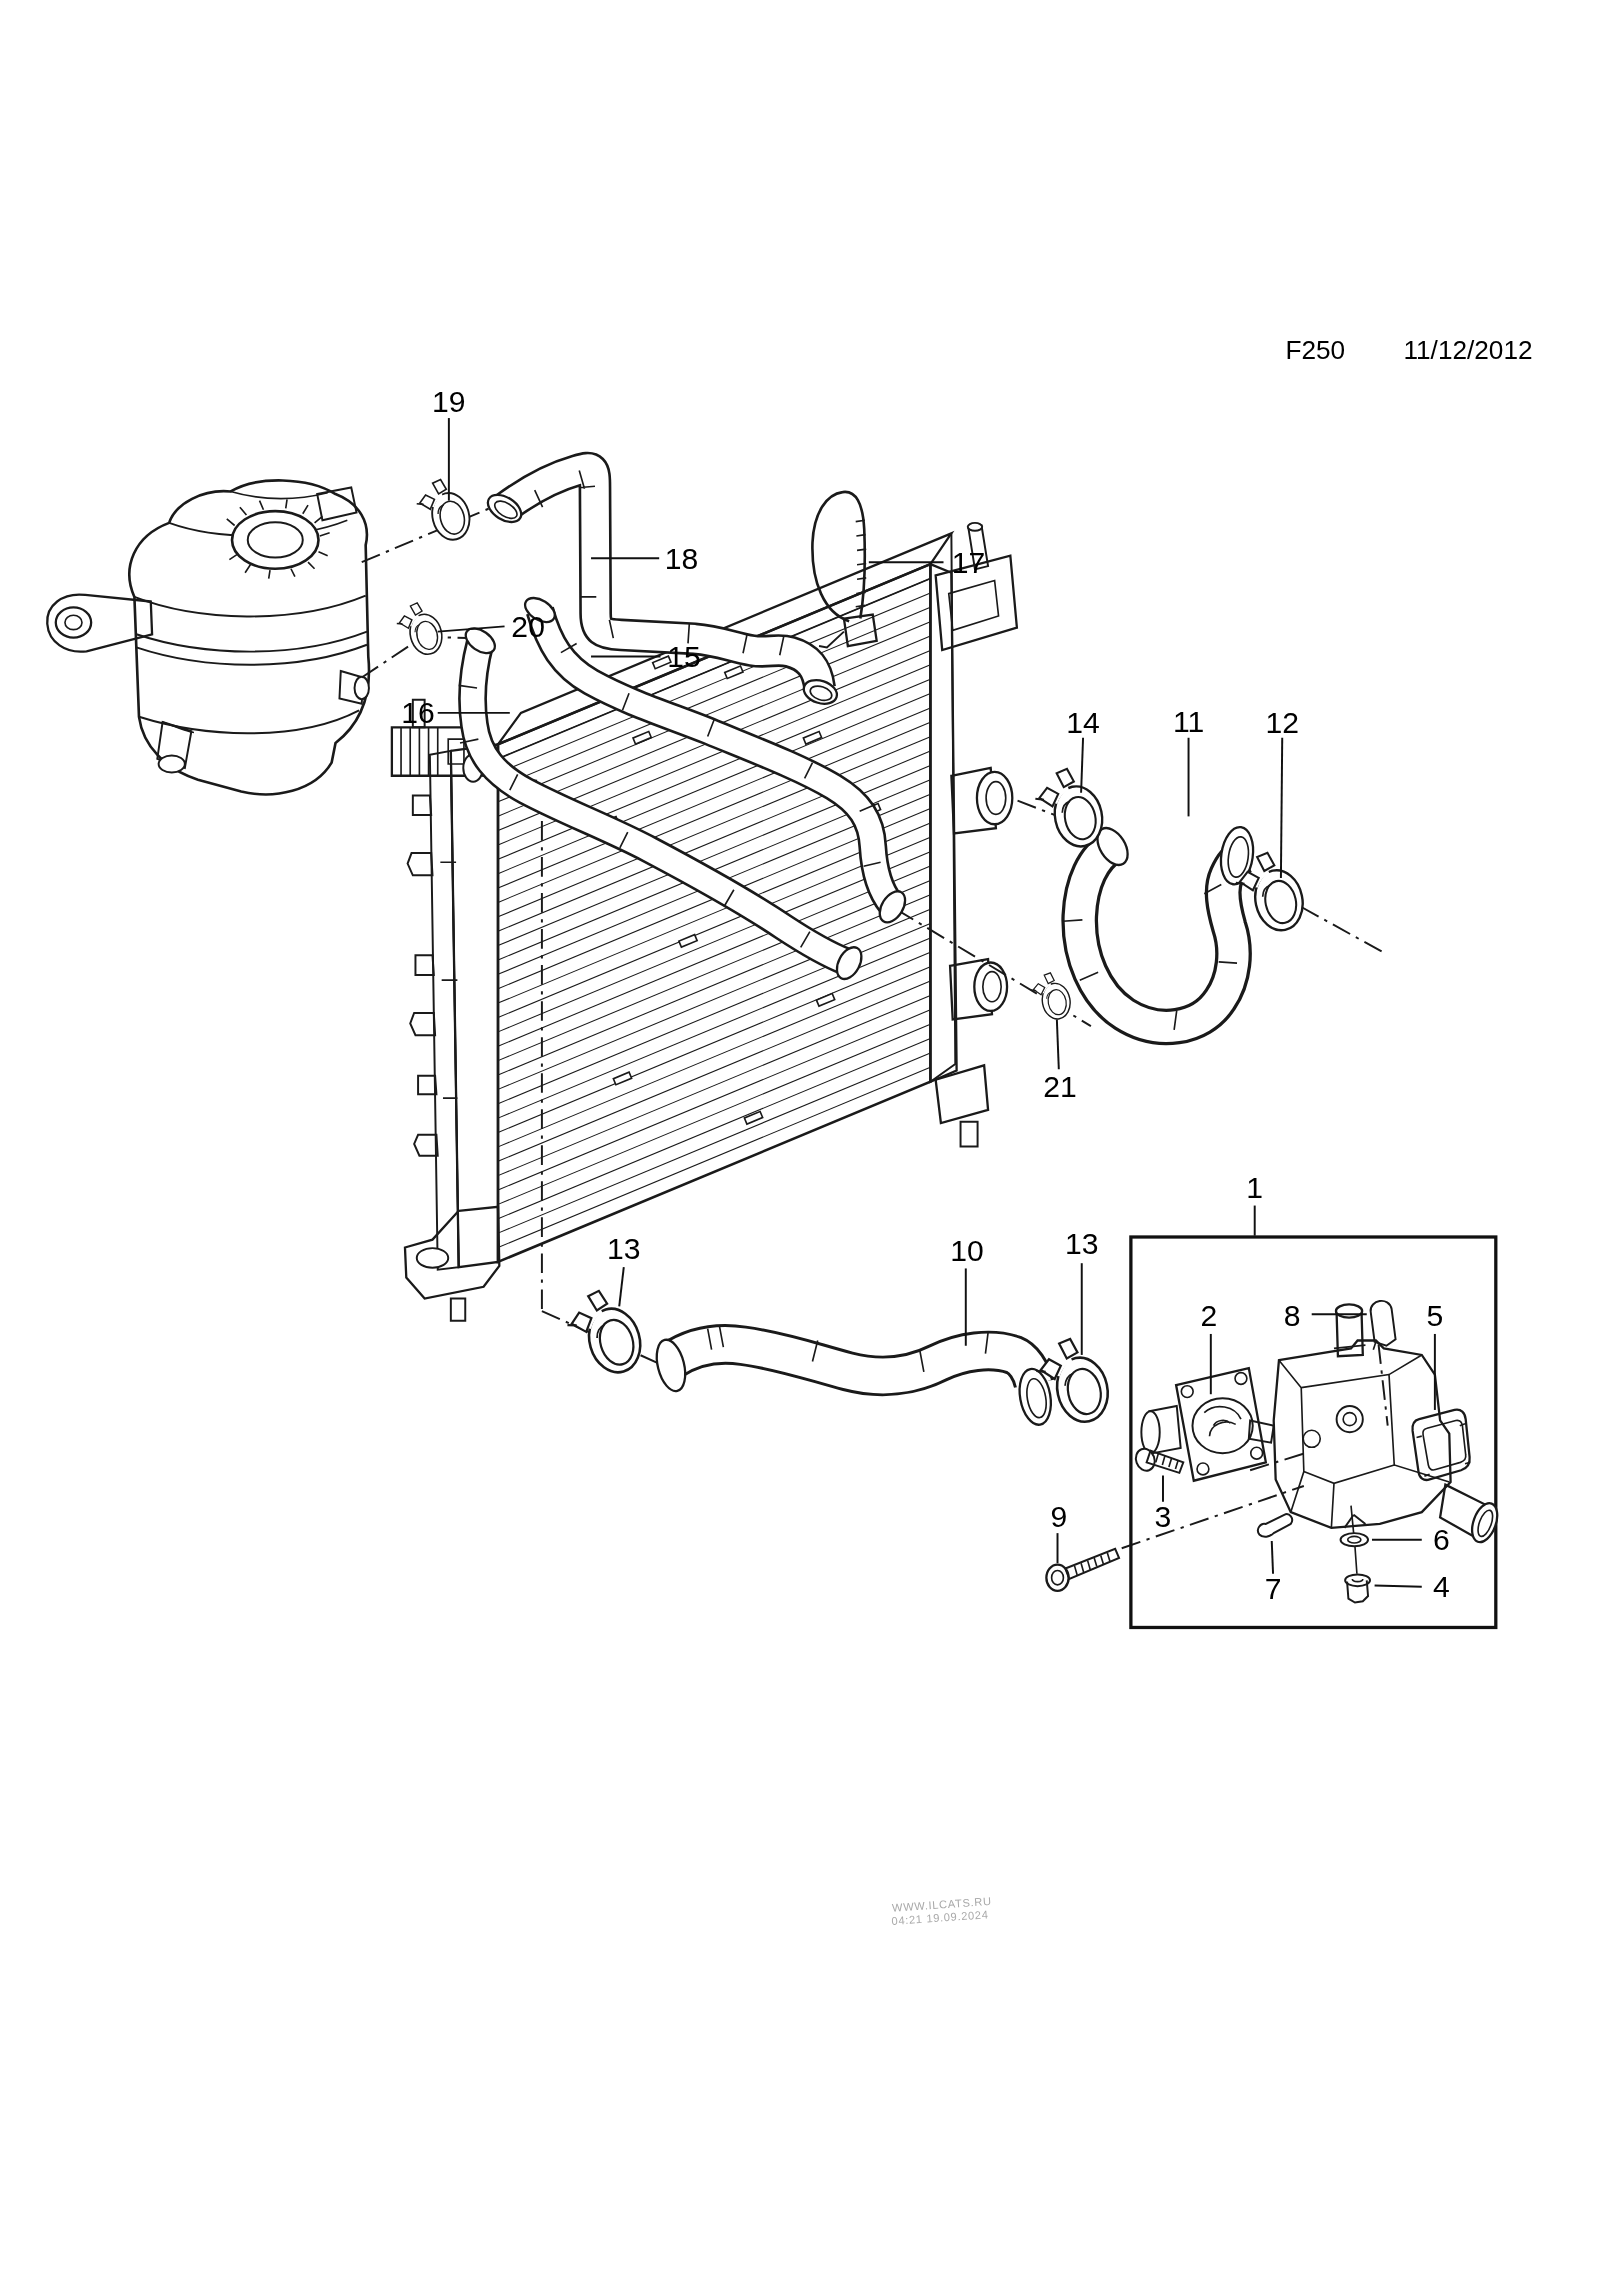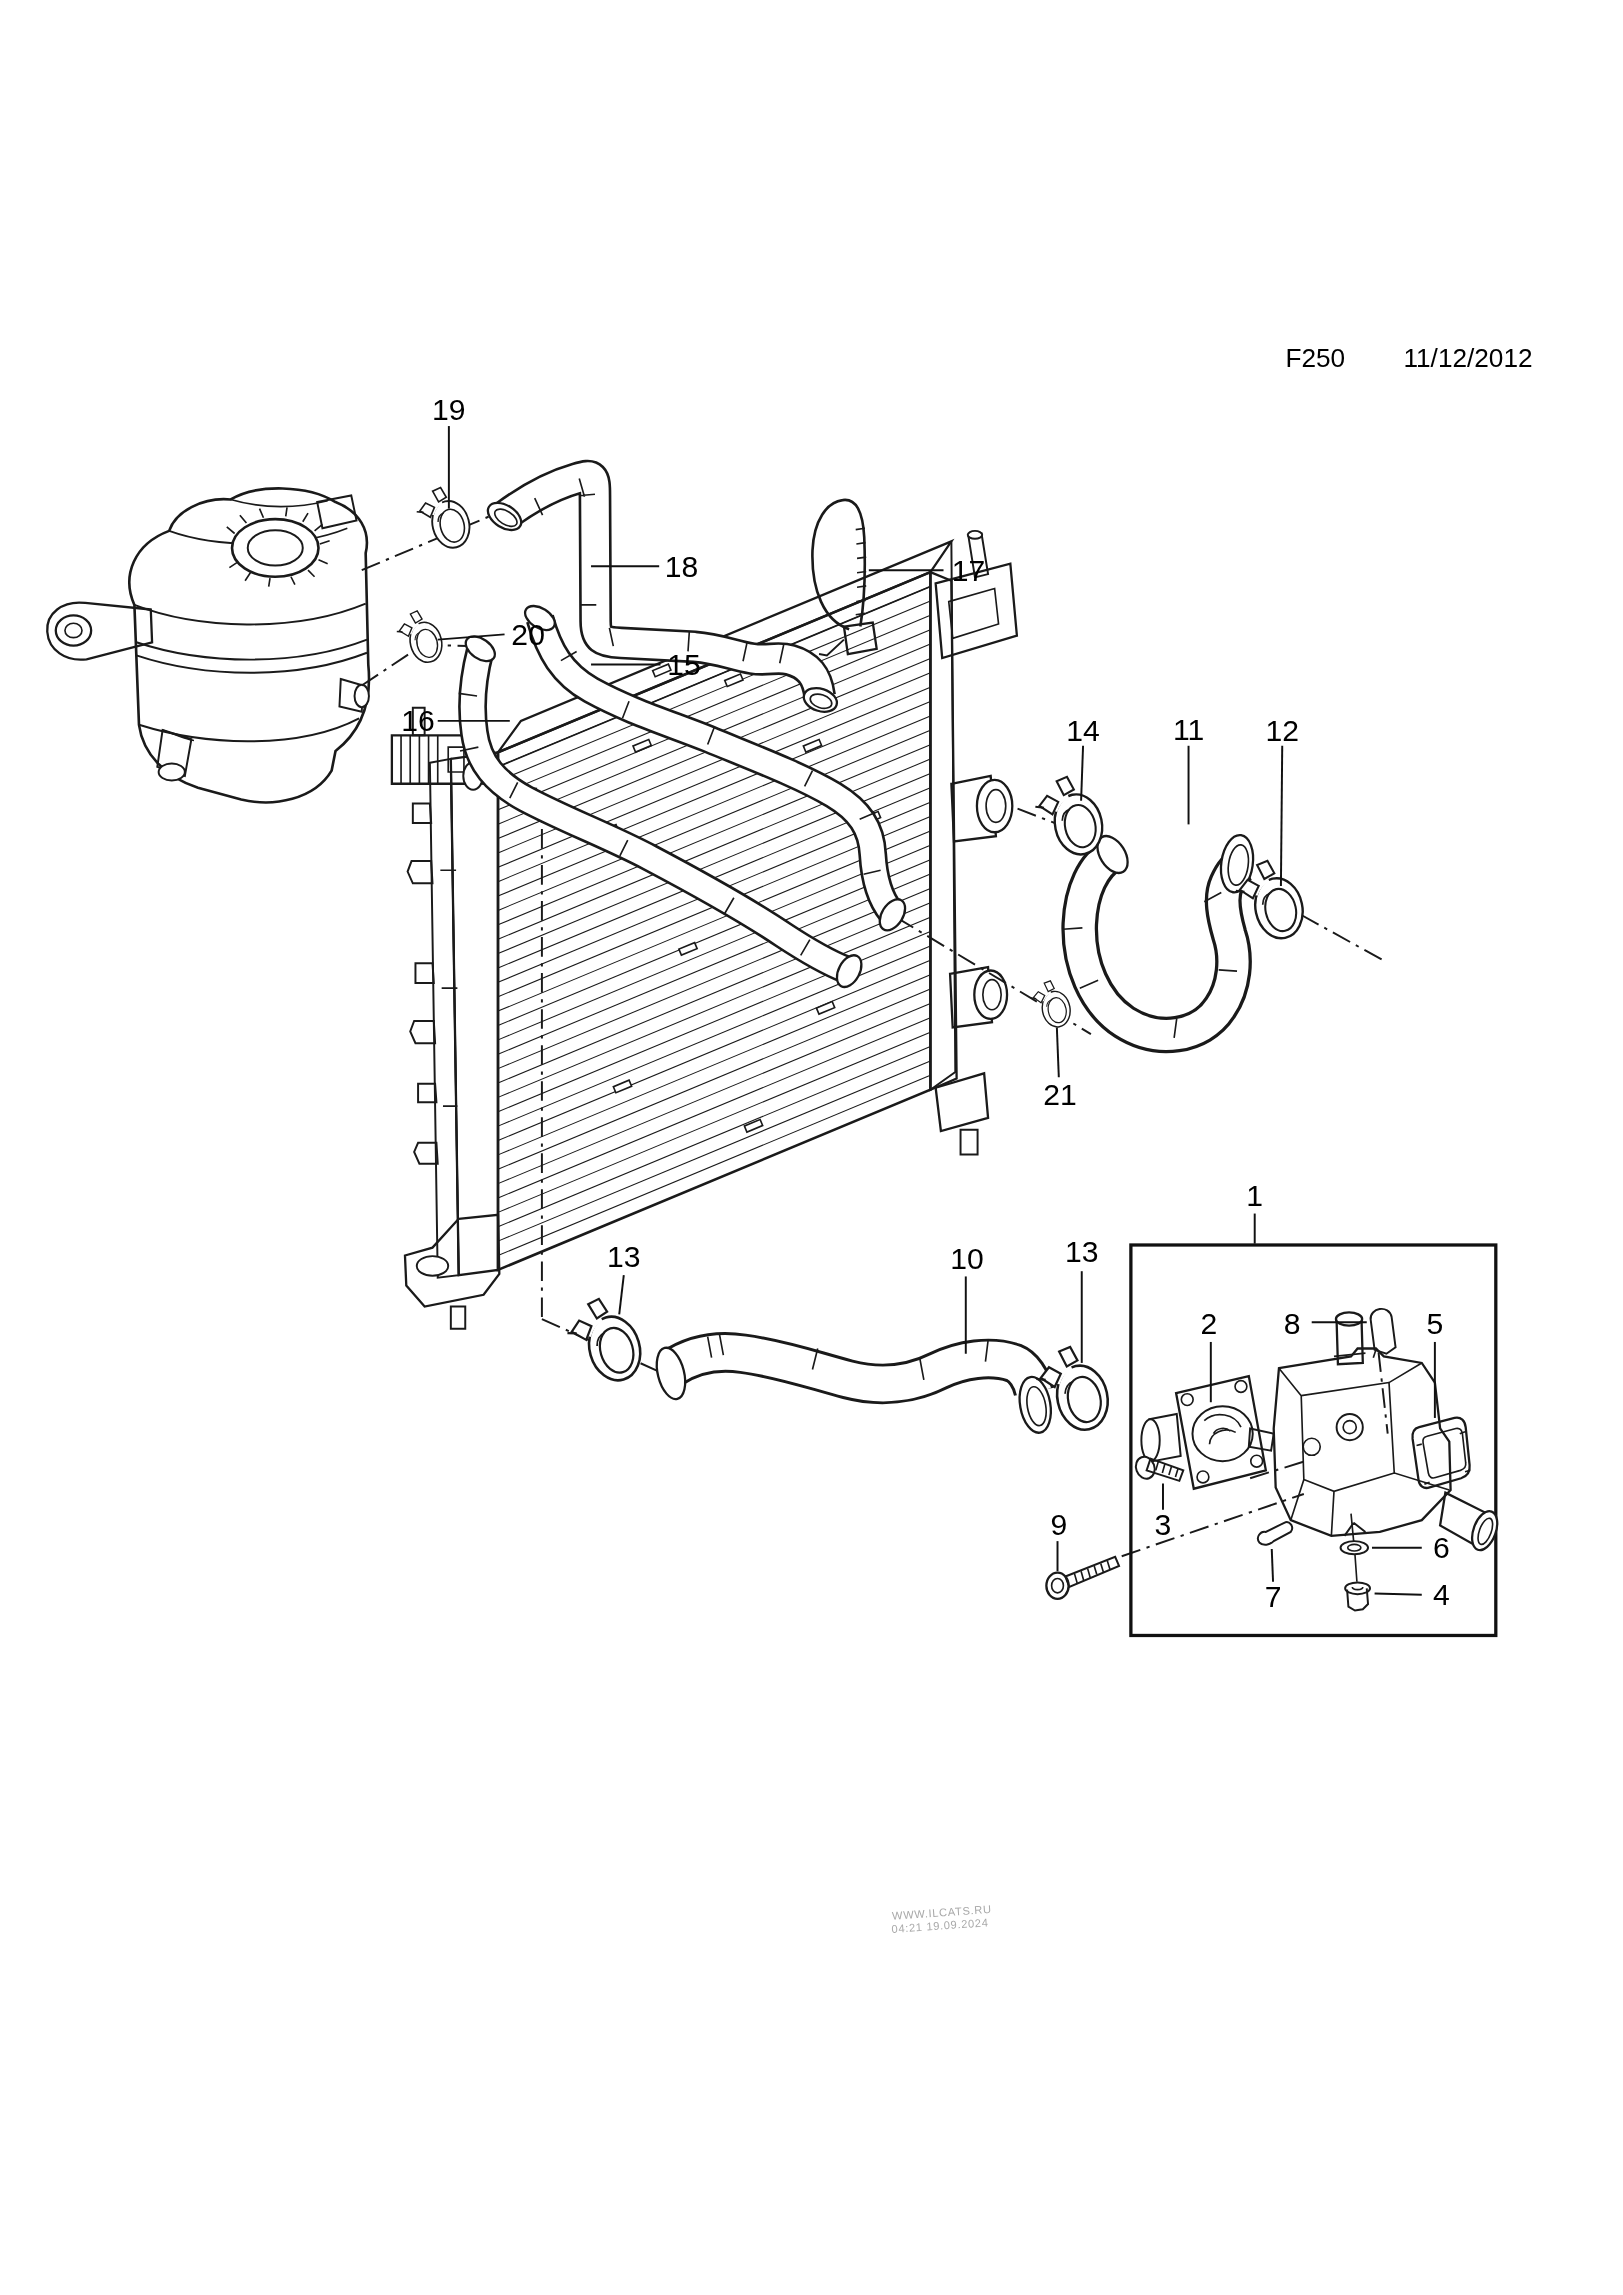--- a/index.html
+++ b/index.html
@@ -1,17 +1,17 @@
 <!DOCTYPE html>
 <html style="font-size:10.5px"><head>
 <meta charset="utf-8">
 <style>
   html,body{margin:0;padding:0;background:#fff;}
   body{width:1623px;height:2295px;position:relative;font-family:"Liberation Sans","DejaVu Sans",sans-serif;}
-  .stage{position:absolute;left:0;top:12px;width:1623px;height:1691px;}
+  .stage{position:absolute;left:0;top:4px;width:1623px;height:1691px;}
   svg{position:absolute;left:0;top:0;}
   svg text{fill:#111;}
   .callout{font-size:46px;fill:#000;}
   .hdr{font-size:40px;fill:#000;}
   .wm{font-size:17px;fill:#a9a9a9;letter-spacing:1px;}
   .ln{stroke:#1a1a1a;fill:none;}
 </style>
 </head>
 <body>
 

